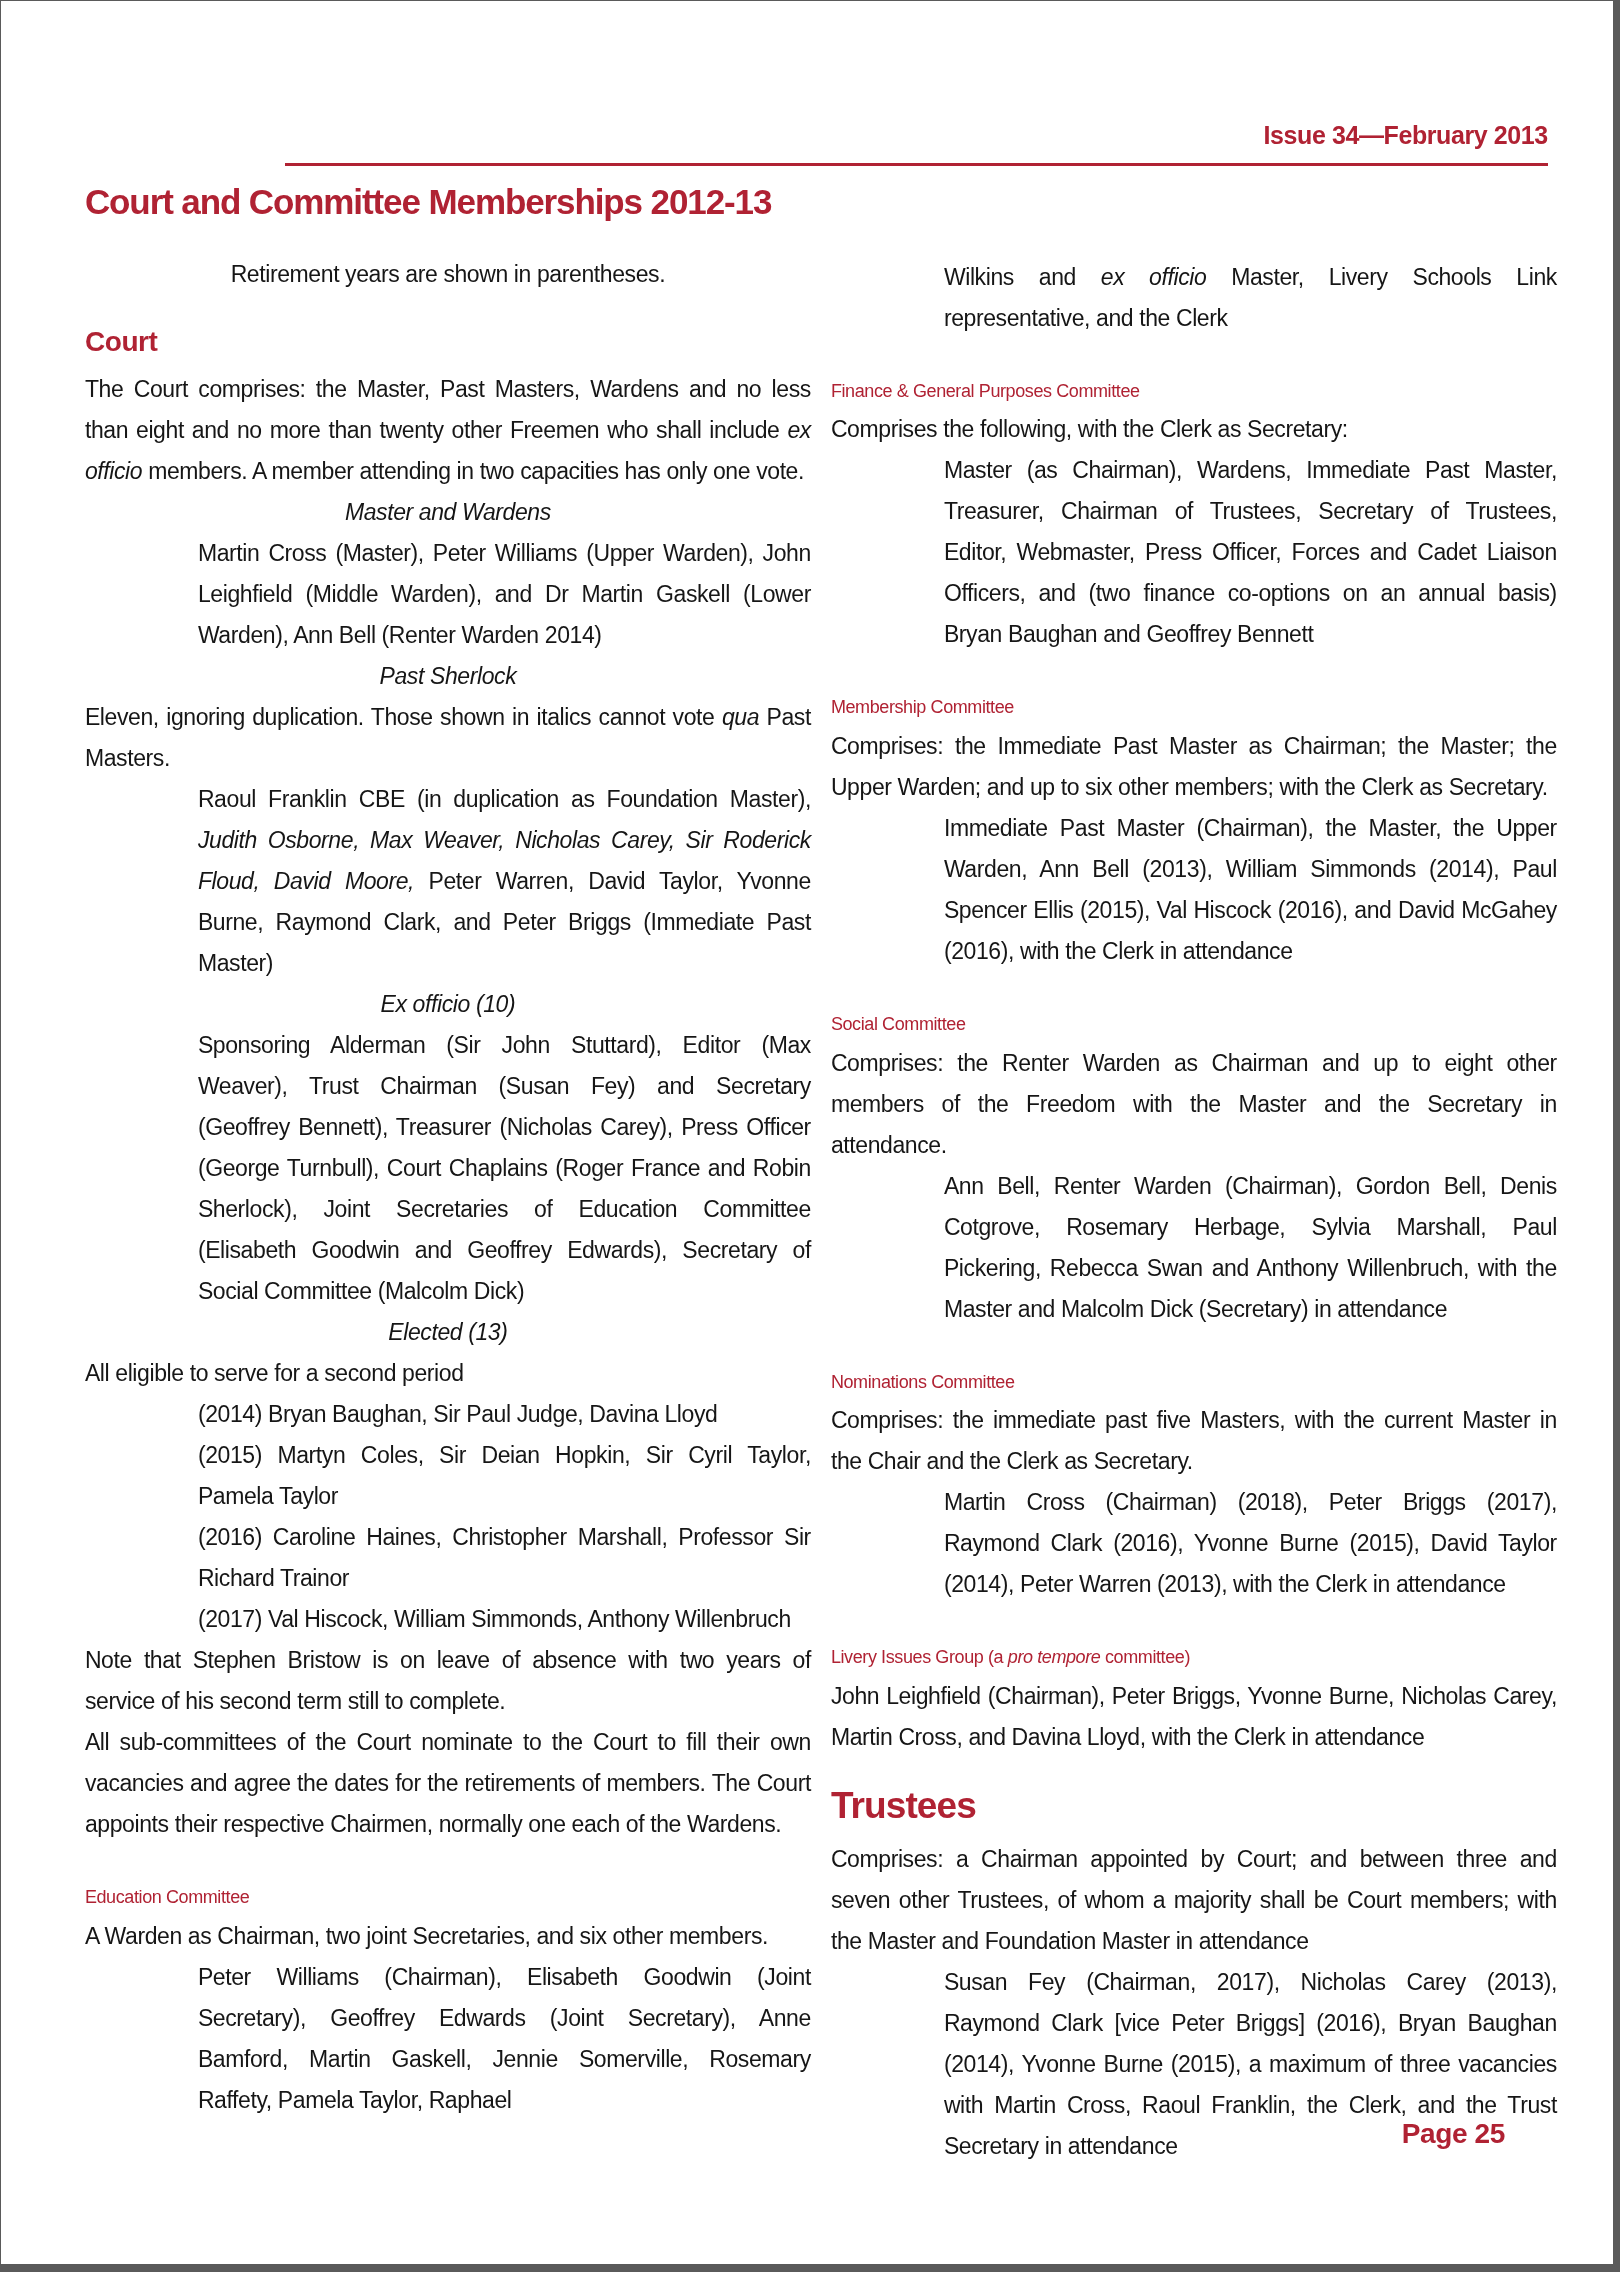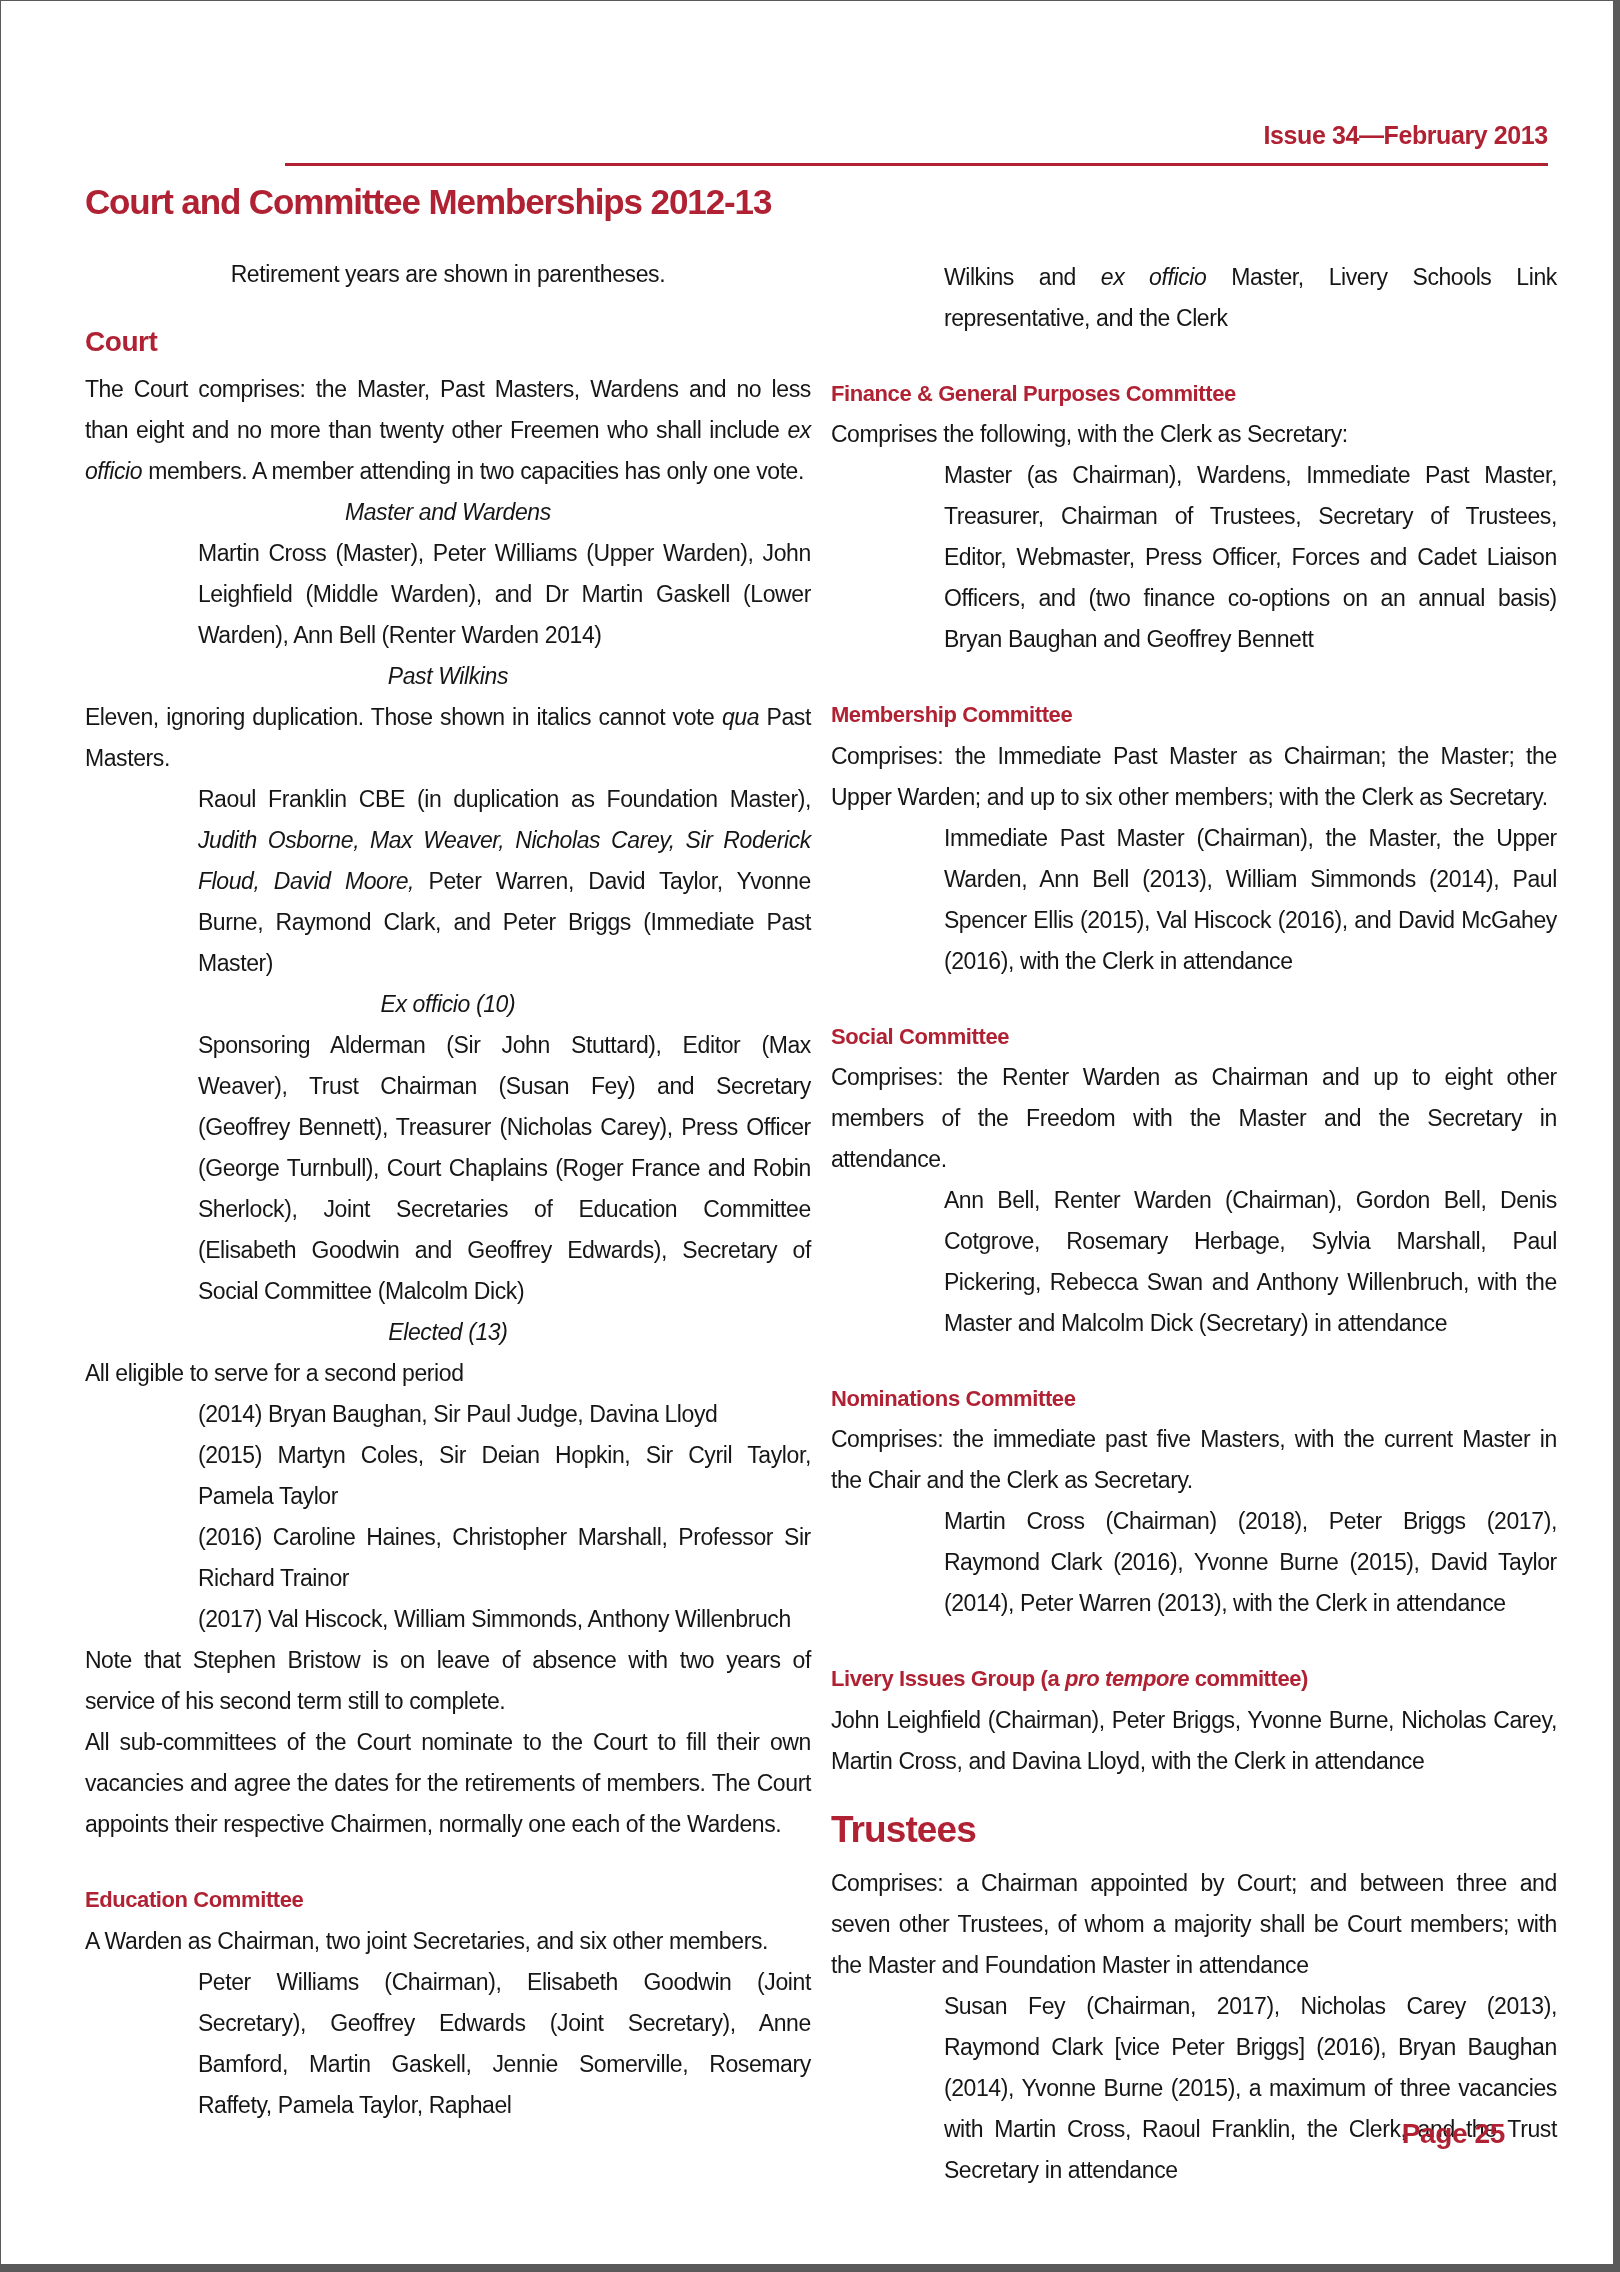--- a/index.html
+++ b/index.html
@@ -66,21 +66,21 @@
     line-height:1.15;
   }
   .h2{
     font-size:28px;font-weight:bold;
     letter-spacing:-0.4px;
     color:var(--accent);
     margin:30px 0 10.6px 0;
     line-height:1.2;
   }
   .h3{
-    font-size:22px;font-weight:bold;
+    font-size:18px;font-weight:normal;
     letter-spacing:-0.4px;
     color:var(--accent);
     margin:42px 0 7px 0;
     line-height:1.2;
   }
   .h1{
     font-size:37px;font-weight:bold;
     letter-spacing:-0.9px;
     color:var(--accent);
     margin:26.5px 0 10.6px 0;
@@ -96,21 +96,21 @@
     <div class="issue-header">Issue 34—February 2013</div>
     <div class="header-rule"></div>
     <div id="content">
       <div class="col col-left" id="col-left">
           <div class="blk title"><span>Court and Committee Memberships 2012-13</span></div>
           <div class="blk note"><span>Retirement years are shown in parentheses.</span></div>
           <div class="blk h2"><span>Court</span></div>
           <div class="blk p"><span>The Court comprises: the Master, Past Masters, Wardens and no less than eight and no more than twenty other Freemen who shall include </span><span class="it">ex officio</span><span> members. A member attending in two capacities has only one vote.</span></div>
           <div class="blk lbl"><span class="it">Master and Wardens</span></div>
           <div class="blk pi"><span>Martin Cross (Master), Peter Williams (Upper Warden), John Leighfield (Middle Warden), and Dr Martin Gaskell (Lower Warden), Ann Bell (Renter Warden 2014)</span></div>
-          <div class="blk lbl"><span class="it">Past Wilkins</span></div>
+          <div class="blk lbl"><span class="it">Past Sherlock</span></div>
           <div class="blk p"><span>Eleven, ignoring duplication. Those shown in italics cannot vote </span><span class="it">qua</span><span> Past Masters.</span></div>
           <div class="blk pi"><span>Raoul Franklin CBE (in duplication as Foundation Master), </span><span class="it">Judith Osborne, Max Weaver, Nicholas Carey, Sir Roderick Floud, David Moore,</span><span> Peter Warren, David Taylor, Yvonne Burne, Raymond Clark, and Peter Briggs (Immediate Past Master)</span></div>
           <div class="blk lbl"><span class="it">Ex officio (10)</span></div>
           <div class="blk pi"><span>Sponsoring Alderman (Sir John Stuttard), Editor (Max Weaver), Trust Chairman (Susan Fey) and Secretary (Geoffrey Bennett), Treasurer (Nicholas Carey), Press Officer (George Turnbull), Court Chaplains (Roger France and Robin Sherlock), Joint Secretaries of Education Committee (Elisabeth Goodwin and Geoffrey Edwards), Secretary of Social Committee (Malcolm Dick)</span></div>
           <div class="blk lbl"><span class="it">Elected (13)</span></div>
           <div class="blk p"><span>All eligible to serve for a second period</span></div>
           <div class="blk pi"><span>(2014) Bryan Baughan, Sir Paul Judge, Davina Lloyd</span></div>
           <div class="blk pi"><span>(2015) Martyn Coles, Sir Deian Hopkin, Sir Cyril Taylor, Pamela Taylor</span></div>
           <div class="blk pi"><span>(2016) Caroline Haines, Christopher Marshall, Professor Sir Richard Trainor</span></div>
           <div class="blk pi"><span>(2017) Val Hiscock, William Simmonds, Anthony Willenbruch</span></div>

